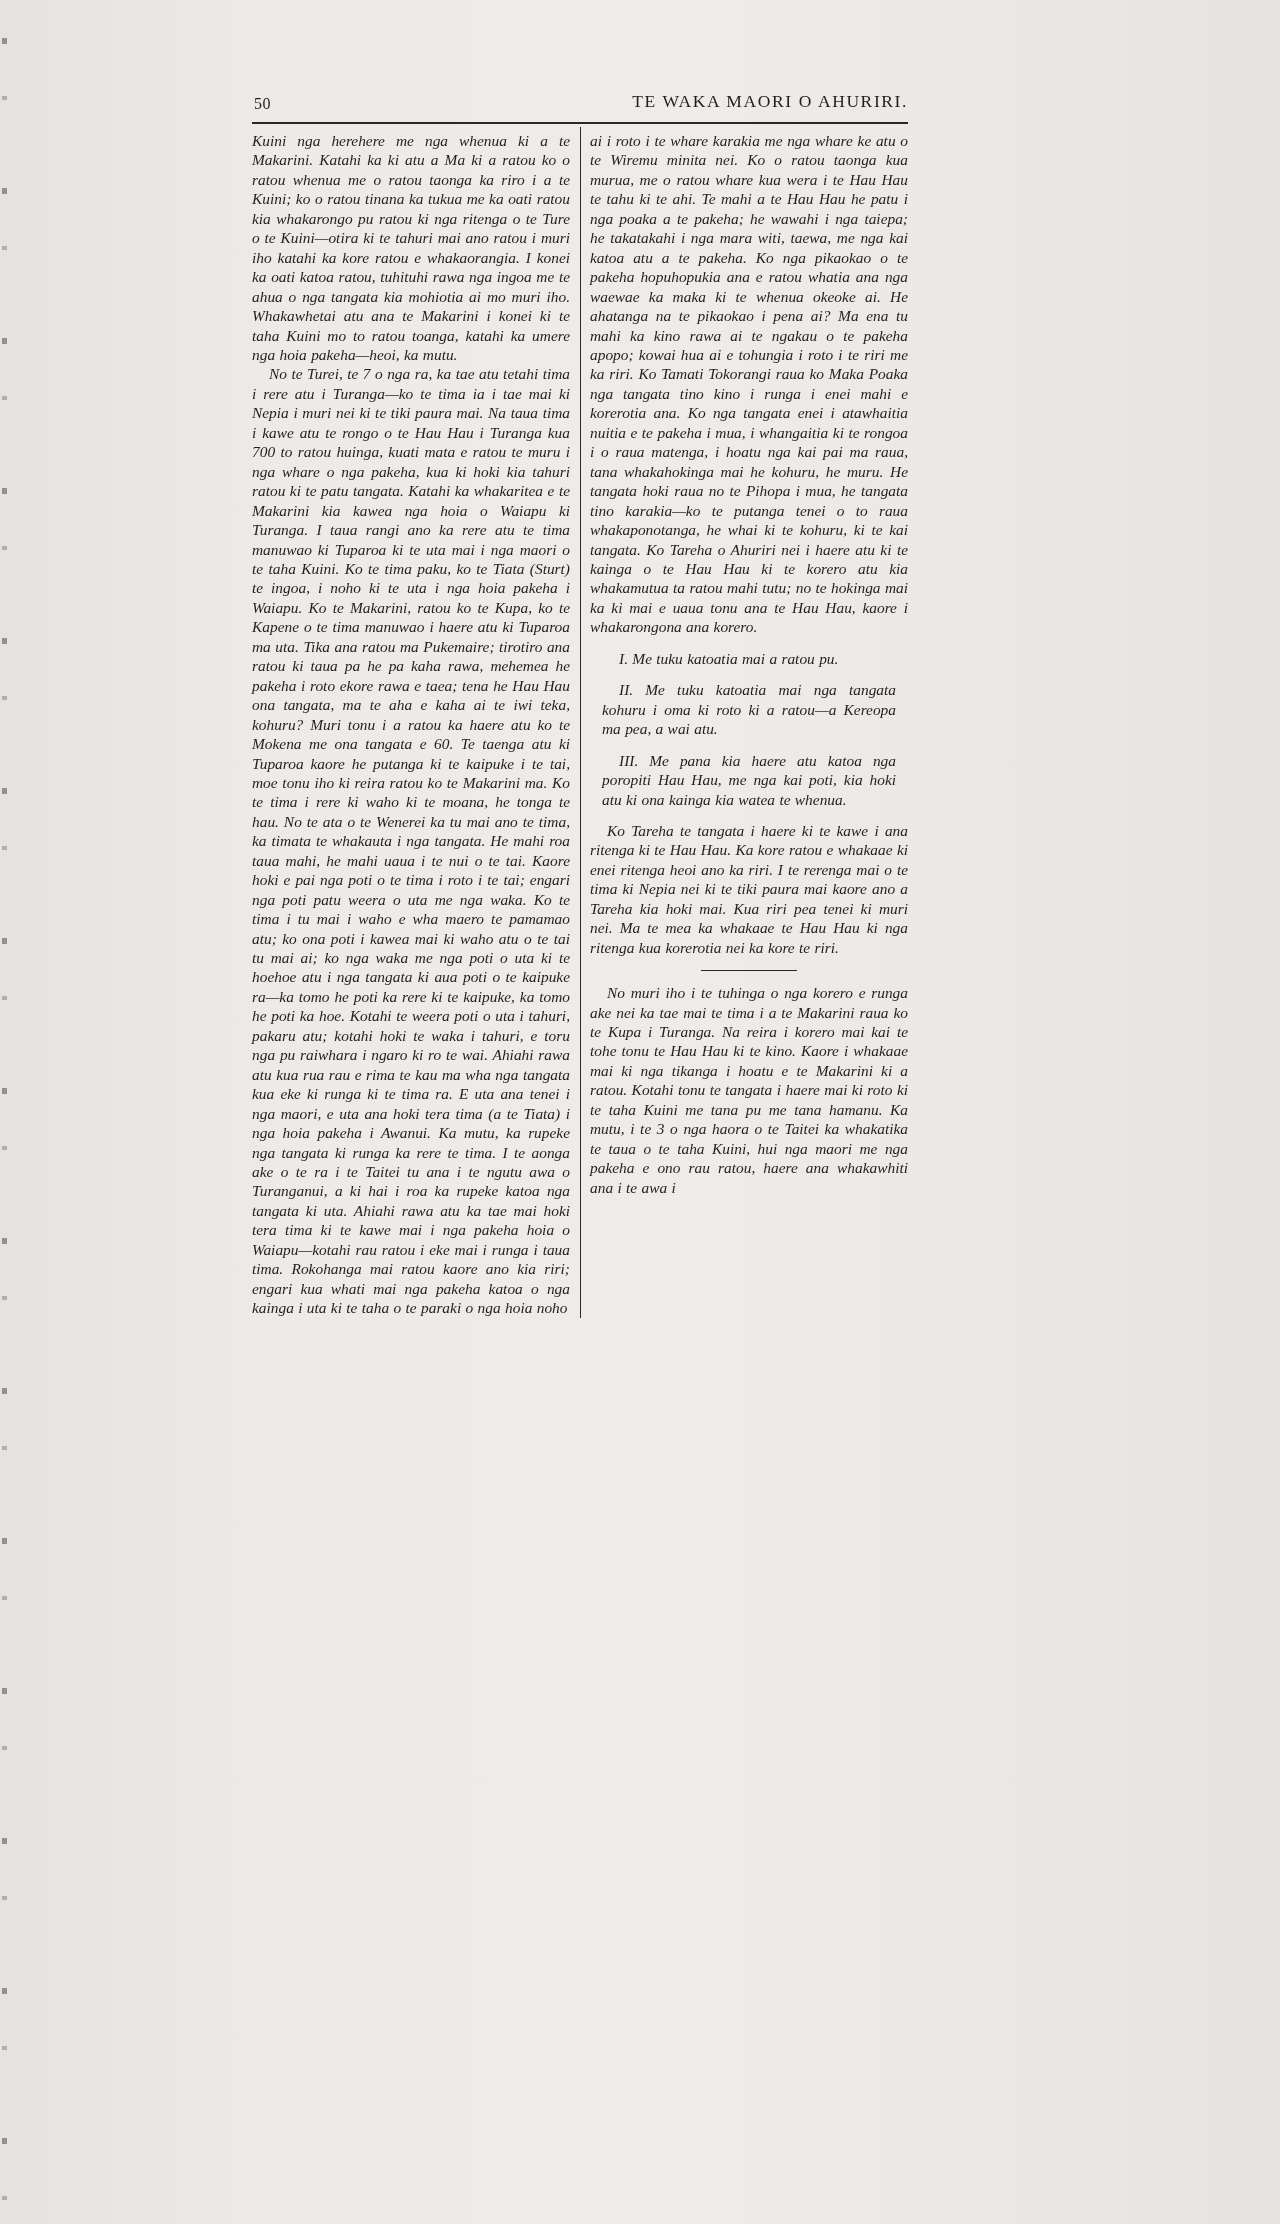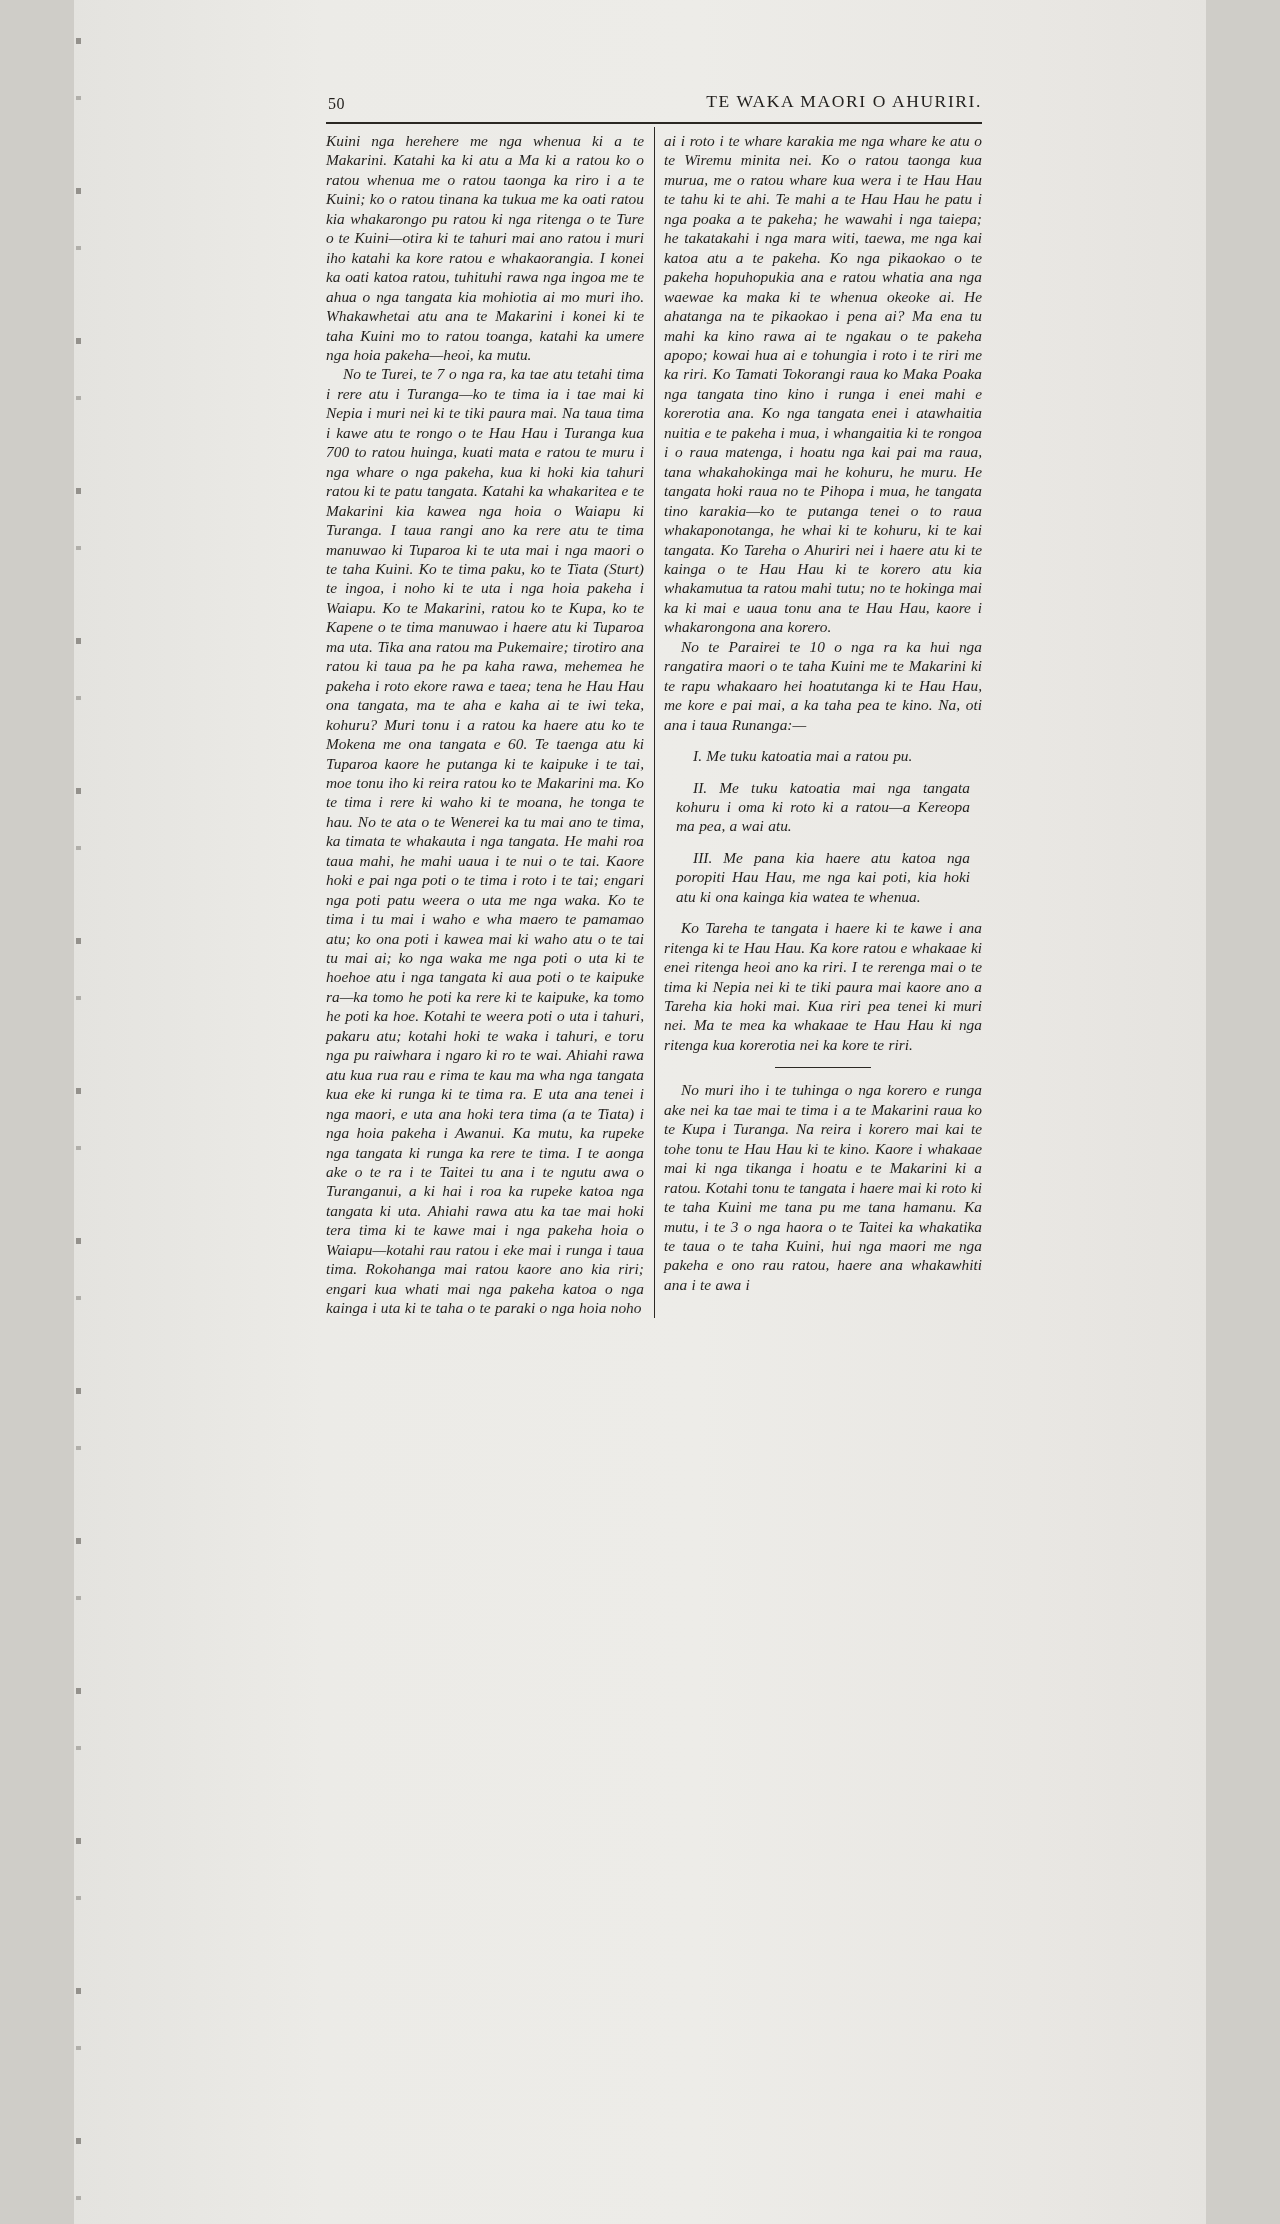--- a/index.html
+++ b/index.html
@@ -2,21 +2,21 @@
 <html><head>
 <meta charset="utf-8">
 <style>
   html, body {
     margin: 0;
     padding: 0;
     background: #cfcdc8;
   }
   .page {
     position: relative;
-    width: 1132px;
+    width: 1280px;
     height: 2224px;
     margin: 0 auto;
     background: linear-gradient(90deg, #e4e3df 0%, #ecebe7 22%, #edecE8 55%, #e9e7e3 85%, #e5e3df 100%);
     overflow: hidden;
     font-family: "Liberation Serif", "DejaVu Serif", serif;
     color: #211f1c;
   }
   
   .binding-marks {
     position: absolute;
@@ -123,21 +123,20 @@
     <hr class="header-rule">
 
     <div class="columns">
       <div class="col left">
           <p class="para noindent">Kuini nga herehere me nga whenua ki a te Makarini. Katahi ka ki atu a Ma ki a ratou ko o ratou whenua me o ratou taonga ka riro i a te Kuini; ko o ratou tinana ka tukua me ka oati ratou kia whakarongo pu ratou ki nga ritenga o te Ture o te Kuini—otira ki te tahuri mai ano ratou i muri iho katahi ka kore ratou e whakaorangia. I konei ka oati katoa ratou, tuhituhi rawa nga ingoa me te ahua o nga tangata kia mohiotia ai mo muri iho. Whakawhetai atu ana te Makarini i konei ki te taha Kuini mo to ratou toanga, katahi ka umere nga hoia pakeha—heoi, ka mutu.</p>
           <p class="para">No te Turei, te 7 o nga ra, ka tae atu tetahi tima i rere atu i Turanga—ko te tima ia i tae mai ki Nepia i muri nei ki te tiki paura mai. Na taua tima i kawe atu te rongo o te Hau Hau i Turanga kua 700 to ratou huinga, kuati mata e ratou te muru i nga whare o nga pakeha, kua ki hoki kia tahuri ratou ki te patu tangata. Katahi ka whakaritea e te Makarini kia kawea nga hoia o Waiapu ki Turanga. I taua rangi ano ka rere atu te tima manuwao ki Tuparoa ki te uta mai i nga maori o te taha Kuini. Ko te tima paku, ko te Tiata (Sturt) te ingoa, i noho ki te uta i nga hoia pakeha i Waiapu. Ko te Makarini, ratou ko te Kupa, ko te Kapene o te tima manuwao i haere atu ki Tuparoa ma uta. Tika ana ratou ma Pukemaire; tirotiro ana ratou ki taua pa he pa kaha rawa, mehemea he pakeha i roto ekore rawa e taea; tena he Hau Hau ona tangata, ma te aha e kaha ai te iwi teka, kohuru? Muri tonu i a ratou ka haere atu ko te Mokena me ona tangata e 60. Te taenga atu ki Tuparoa kaore he putanga ki te kaipuke i te tai, moe tonu iho ki reira ratou ko te Makarini ma. Ko te tima i rere ki waho ki te moana, he tonga te hau. No te ata o te Wenerei ka tu mai ano te tima, ka timata te whakauta i nga tangata. He mahi roa taua mahi, he mahi uaua i te nui o te tai. Kaore hoki e pai nga poti o te tima i roto i te tai; engari nga poti patu weera o uta me nga waka. Ko te tima i tu mai i waho e wha maero te pamamao atu; ko ona poti i kawea mai ki waho atu o te tai tu mai ai; ko nga waka me nga poti o uta ki te hoehoe atu i nga tangata ki aua poti o te kaipuke ra—ka tomo he poti ka rere ki te kaipuke, ka tomo he poti ka hoe. Kotahi te weera poti o uta i tahuri, pakaru atu; kotahi hoki te waka i tahuri, e toru nga pu raiwhara i ngaro ki ro te wai. Ahiahi rawa atu kua rua rau e rima te kau ma wha nga tangata kua eke ki runga ki te tima ra. E uta ana tenei i nga maori, e uta ana hoki tera tima (a te Tiata) i nga hoia pakeha i Awanui. Ka mutu, ka rupeke nga tangata ki runga ka rere te tima. I te aonga ake o te ra i te Taitei tu ana i te ngutu awa o Turanganui, a ki hai i roa ka rupeke katoa nga tangata ki uta. Ahiahi rawa atu ka tae mai hoki tera tima ki te kawe mai i nga pakeha hoia o Waiapu—kotahi rau ratou i eke mai i runga i taua tima. Rokohanga mai ratou kaore ano kia riri; engari kua whati mai nga pakeha katoa o nga kainga i uta ki te taha o te paraki o nga hoia noho</p>
         </div>
       <div class="col-divider"></div>
       <div class="col right">
           <p class="para noindent">ai i roto i te whare karakia me nga whare ke atu o te Wiremu minita nei. Ko o ratou taonga kua murua, me o ratou whare kua wera i te Hau Hau te tahu ki te ahi. Te mahi a te Hau Hau he patu i nga poaka a te pakeha; he wawahi i nga taiepa; he takatakahi i nga mara witi, taewa, me nga kai katoa atu a te pakeha. Ko nga pikaokao o te pakeha hopuhopukia ana e ratou whatia ana nga waewae ka maka ki te whenua okeoke ai. He ahatanga na te pikaokao i pena ai? Ma ena tu mahi ka kino rawa ai te ngakau o te pakeha apopo; kowai hua ai e tohungia i roto i te riri me ka riri. Ko Tamati Tokorangi raua ko Maka Poaka nga tangata tino kino i runga i enei mahi e korerotia ana. Ko nga tangata enei i atawhaitia nuitia e te pakeha i mua, i whangaitia ki te rongoa i o raua matenga, i hoatu nga kai pai ma raua, tana whakahokinga mai he kohuru, he muru. He tangata hoki raua no te Pihopa i mua, he tangata tino karakia—ko te putanga tenei o to raua whakaponotanga, he whai ki te kohuru, ki te kai tangata. Ko Tareha o Ahuriri nei i haere atu ki te kainga o te Hau Hau ki te korero atu kia whakamutua ta ratou mahi tutu; no te hokinga mai ka ki mai e uaua tonu ana te Hau Hau, kaore i whakarongona ana korero.</p>
-          <p class="para">No te Parairei te 10 o nga ra ka hui nga rangatira maori o te taha Kuini me te Makarini ki te rapu whakaaro hei hoatutanga ki te Hau Hau, me kore e pai mai, a ka taha pea te kino. Na, oti ana i taua Runanga:—</p>
           <p class="para list-item">I. Me tuku katoatia mai a ratou pu.</p>
           <p class="para list-item">II. Me tuku katoatia mai nga tangata kohuru i oma ki roto ki a ratou—a Kereopa ma pea, a wai atu.</p>
           <p class="para list-item">III. Me pana kia haere atu katoa nga poropiti Hau Hau, me nga kai poti, kia hoki atu ki ona kainga kia watea te whenua.</p>
           <p class="para">Ko Tareha te tangata i haere ki te kawe i ana ritenga ki te Hau Hau. Ka kore ratou e whakaae ki enei ritenga heoi ano ka riri. I te rerenga mai o te tima ki Nepia nei ki te tiki paura mai kaore ano a Tareha kia hoki mai. Kua riri pea tenei ki muri nei. Ma te mea ka whakaae te Hau Hau ki nga ritenga kua korerotia nei ka kore te riri.</p>
           <div class="sep-rule"></div>
           <p class="para">No muri iho i te tuhinga o nga korero e runga ake nei ka tae mai te tima i a te Makarini raua ko te Kupa i Turanga. Na reira i korero mai kai te tohe tonu te Hau Hau ki te kino. Kaore i whakaae mai ki nga tikanga i hoatu e te Makarini ki a ratou. Kotahi tonu te tangata i haere mai ki roto ki te taha Kuini me tana pu me tana hamanu. Ka mutu, i te 3 o nga haora o te Taitei ka whakatika te taua o te taha Kuini, hui nga maori me nga pakeha e ono rau ratou, haere ana whakawhiti ana i te awa i</p>
         </div>
     </div>
 
   </div>

